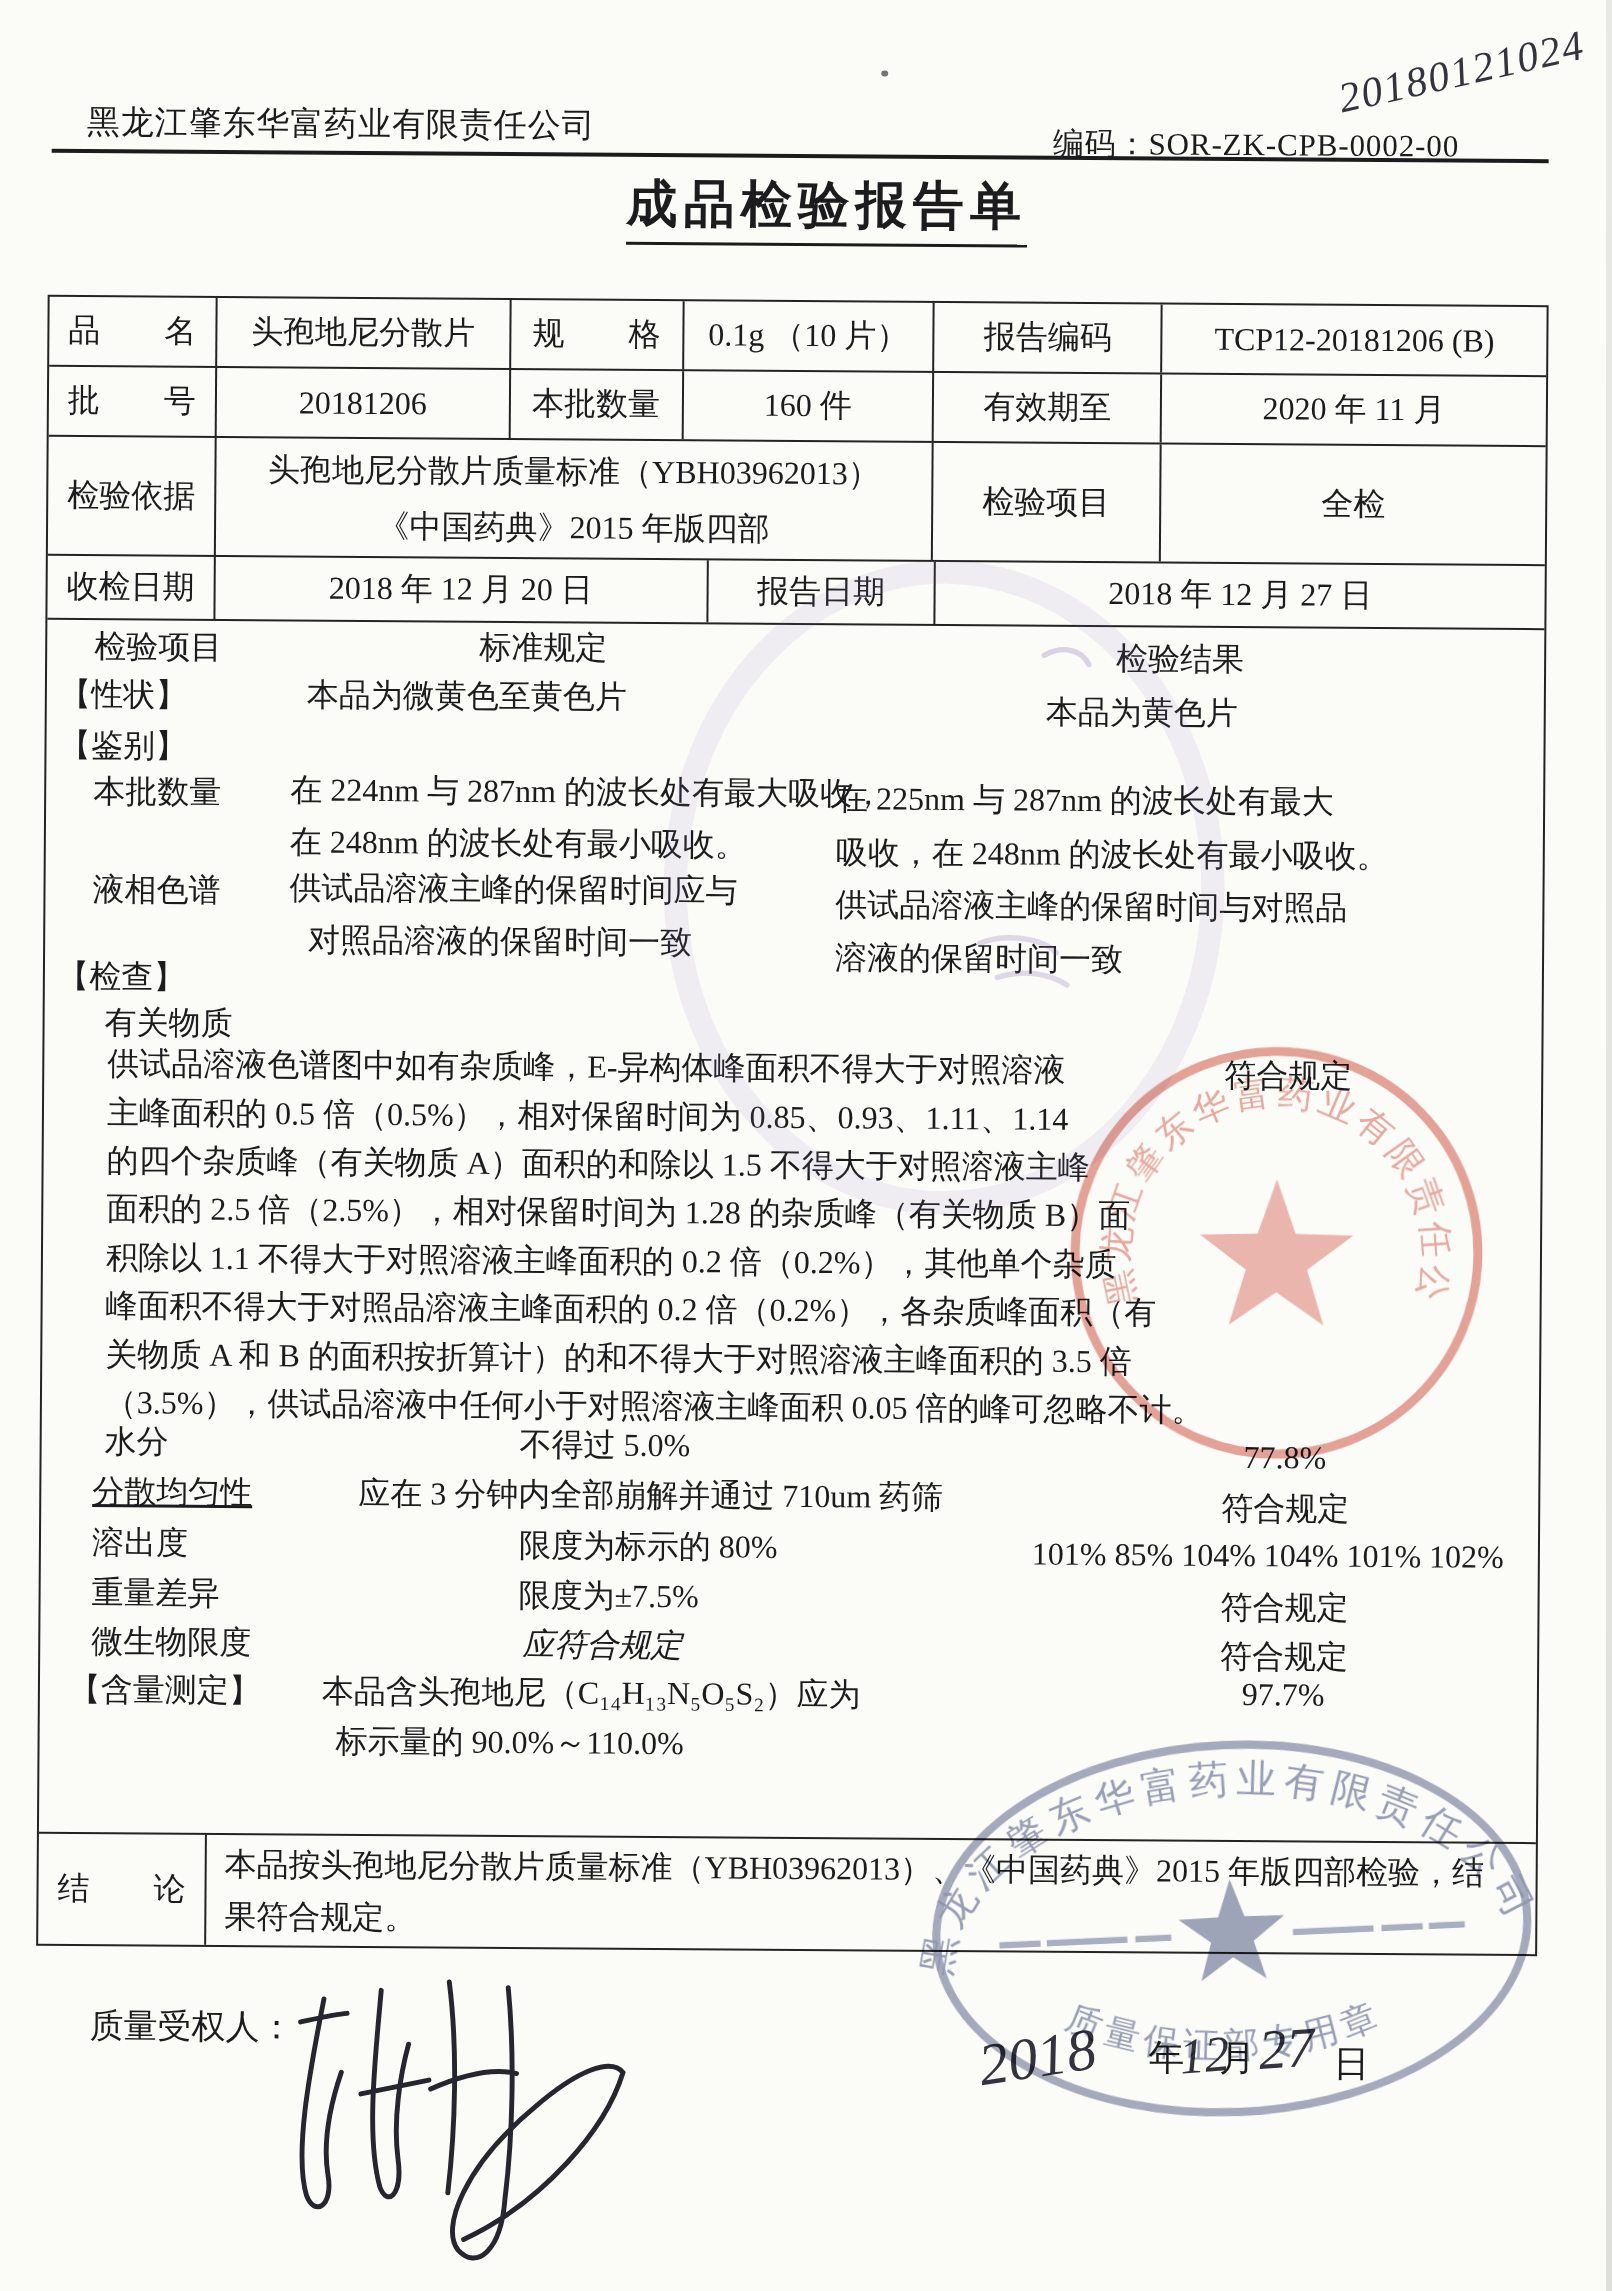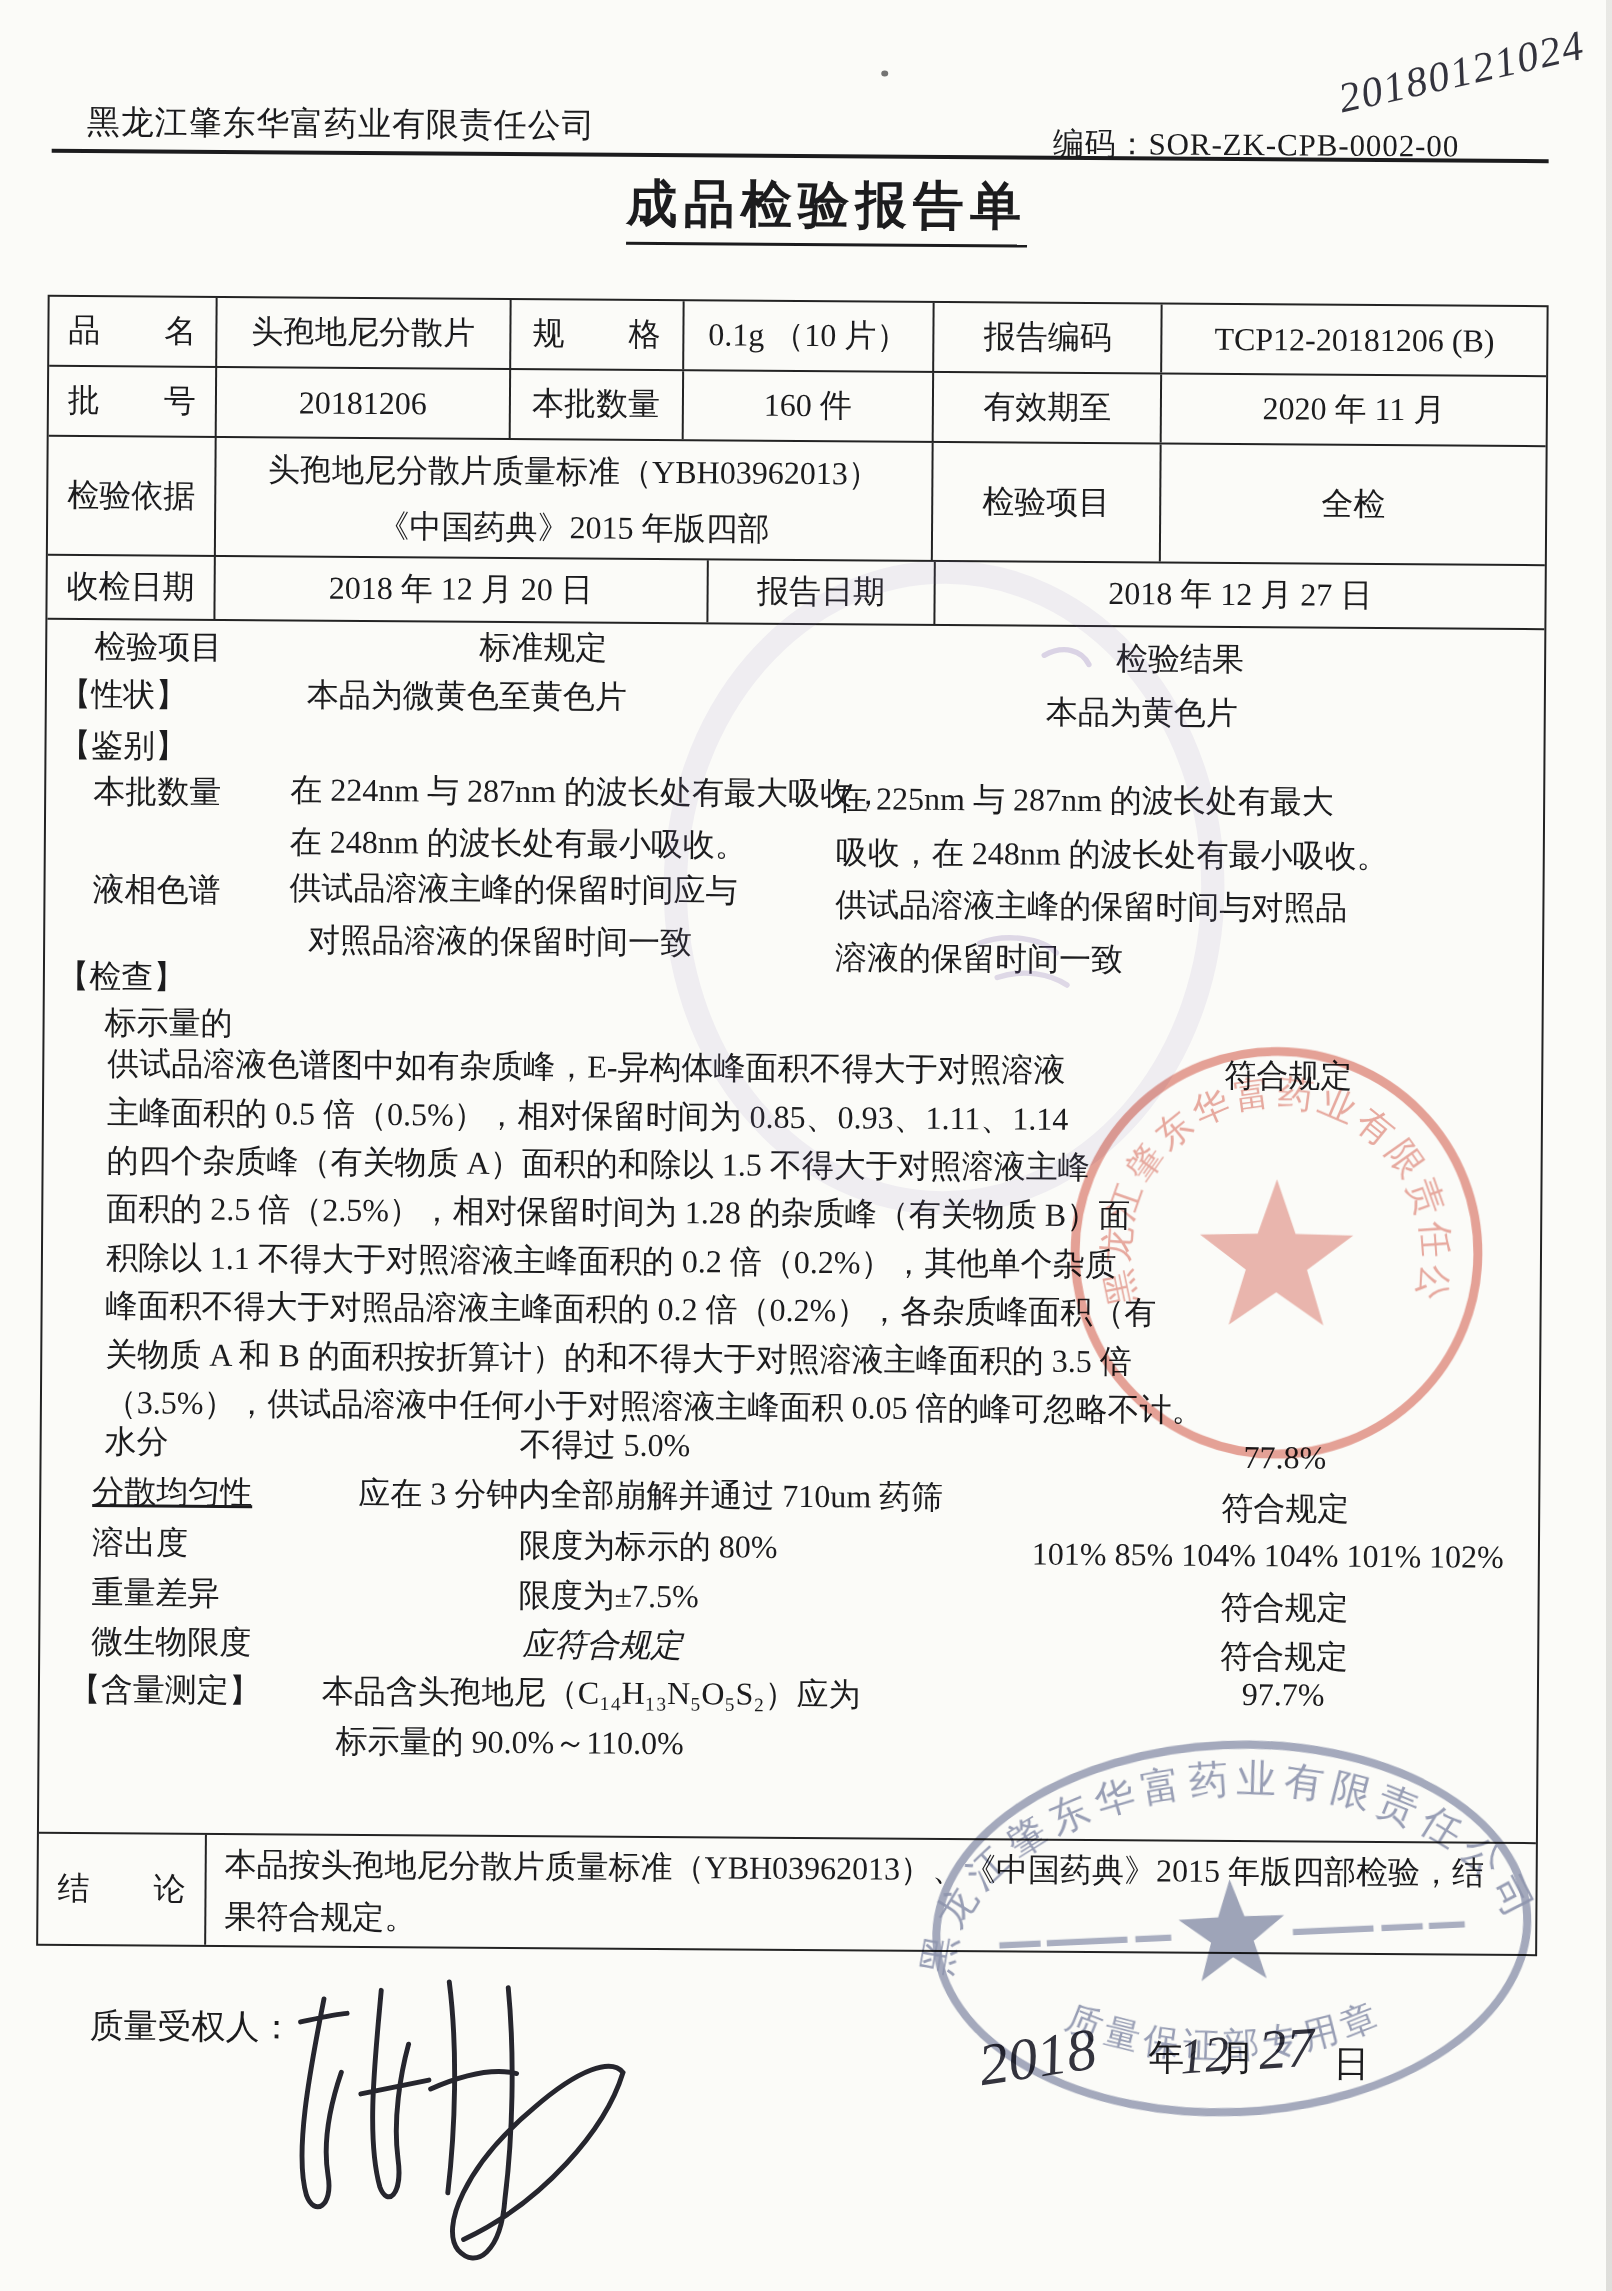--- a/index.html
+++ b/index.html
@@ -105,21 +105,21 @@
       <div class="abs t" style="left:790px;top:155px;">在 225nm 与 287nm 的波长处有最大</div>
       <div class="abs t" style="left:790px;top:209px;">吸收，在 248nm 的波长处有最小吸收。</div>
 
       <div class="abs t" style="left:47px;top:251px;">液相色谱</div>
       <div class="abs t" style="left:244px;top:248px;">供试品溶液主峰的保留时间应与</div>
       <div class="abs t" style="left:263px;top:300px;">对照品溶液的保留时间一致</div>
       <div class="abs t" style="left:790px;top:261px;">供试品溶液主峰的保留时间与对照品</div>
       <div class="abs t" style="left:790px;top:314px;">溶液的保留时间一致</div>
 
       <div class="abs t" style="left:12.5px;top:338px;font-family:Liberation Serif, serif;">【检查】</div>
-      <div class="abs t" style="left:60px;top:384px;">标示量的</div>
+      <div class="abs t" style="left:60px;top:384px;">有关物质</div>
 
       <div class="abs t" style="left:63px;top:425px;">供试品溶液色谱图中如有杂质峰，E-异构体峰面积不得大于对照溶液</div>
       <div class="abs t" style="left:63px;top:474px;">主峰面积的 0.5 倍（0.5%），相对保留时间为 0.85、0.93、1.11、1.14</div>
       <div class="abs t" style="left:63px;top:522px;">的四个杂质峰（有关物质 A）面积的和除以 1.5 不得大于对照溶液主峰</div>
       <div class="abs t" style="left:63px;top:570px;">面积的 2.5 倍（2.5%），相对保留时间为 1.28 的杂质峰（有关物质 B）面</div>
       <div class="abs t" style="left:63px;top:619px;">积除以 1.1 不得大于对照溶液主峰面积的 0.2 倍（0.2%），其他单个杂质</div>
       <div class="abs t" style="left:63px;top:667px;">峰面积不得大于对照品溶液主峰面积的 0.2 倍（0.2%），各杂质峰面积（有</div>
       <div class="abs t" style="left:63px;top:716px;">关物质 A 和 B 的面积按折算计）的和不得大于对照溶液主峰面积的 3.5 倍</div>
       <div class="abs t" style="left:63px;top:764px;">（3.5%），供试品溶液中任何小于对照溶液主峰面积 0.05 倍的峰可忽略不计。</div>
       <div class="abs t" style="left:1180px;top:429px;">符合规定</div>

